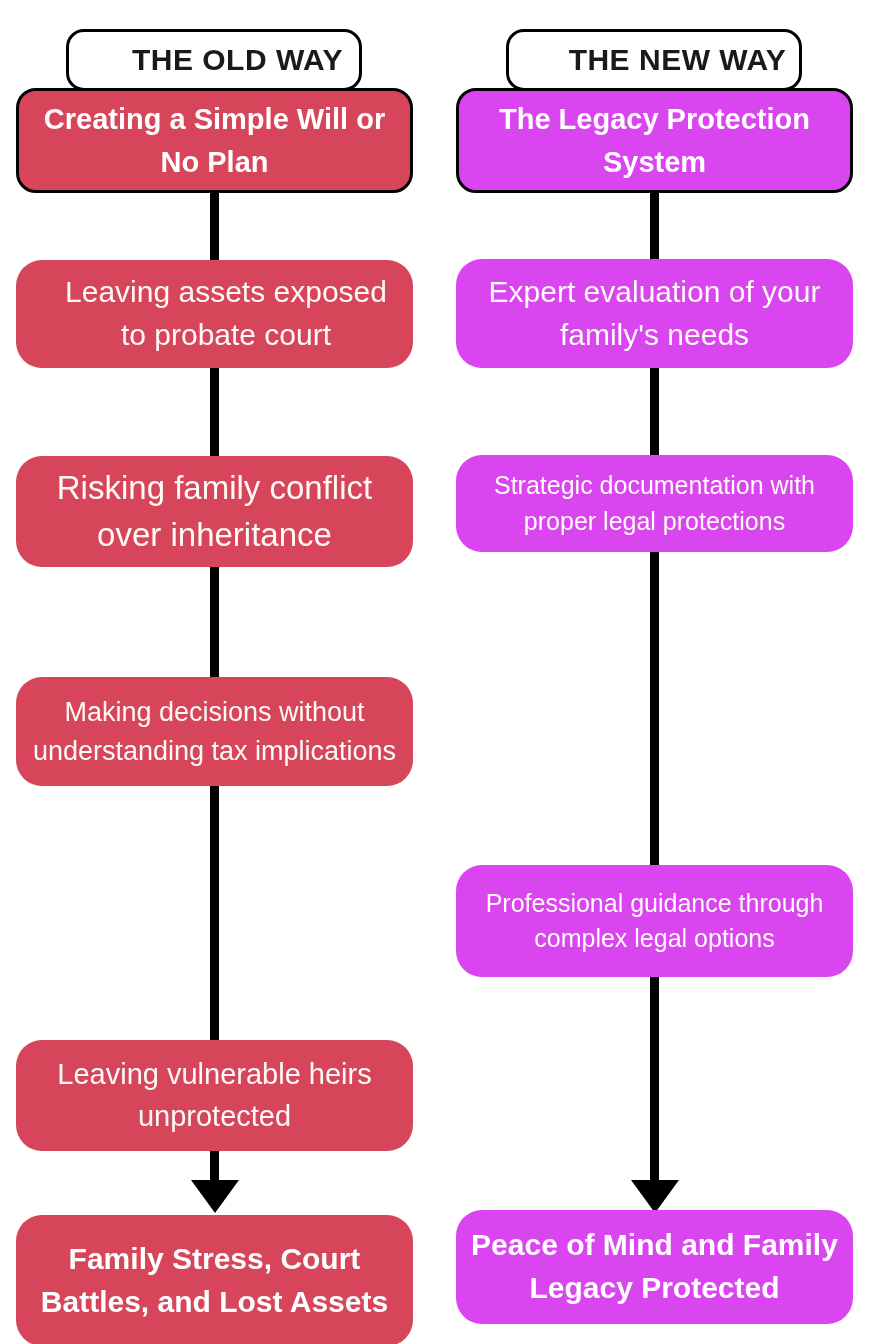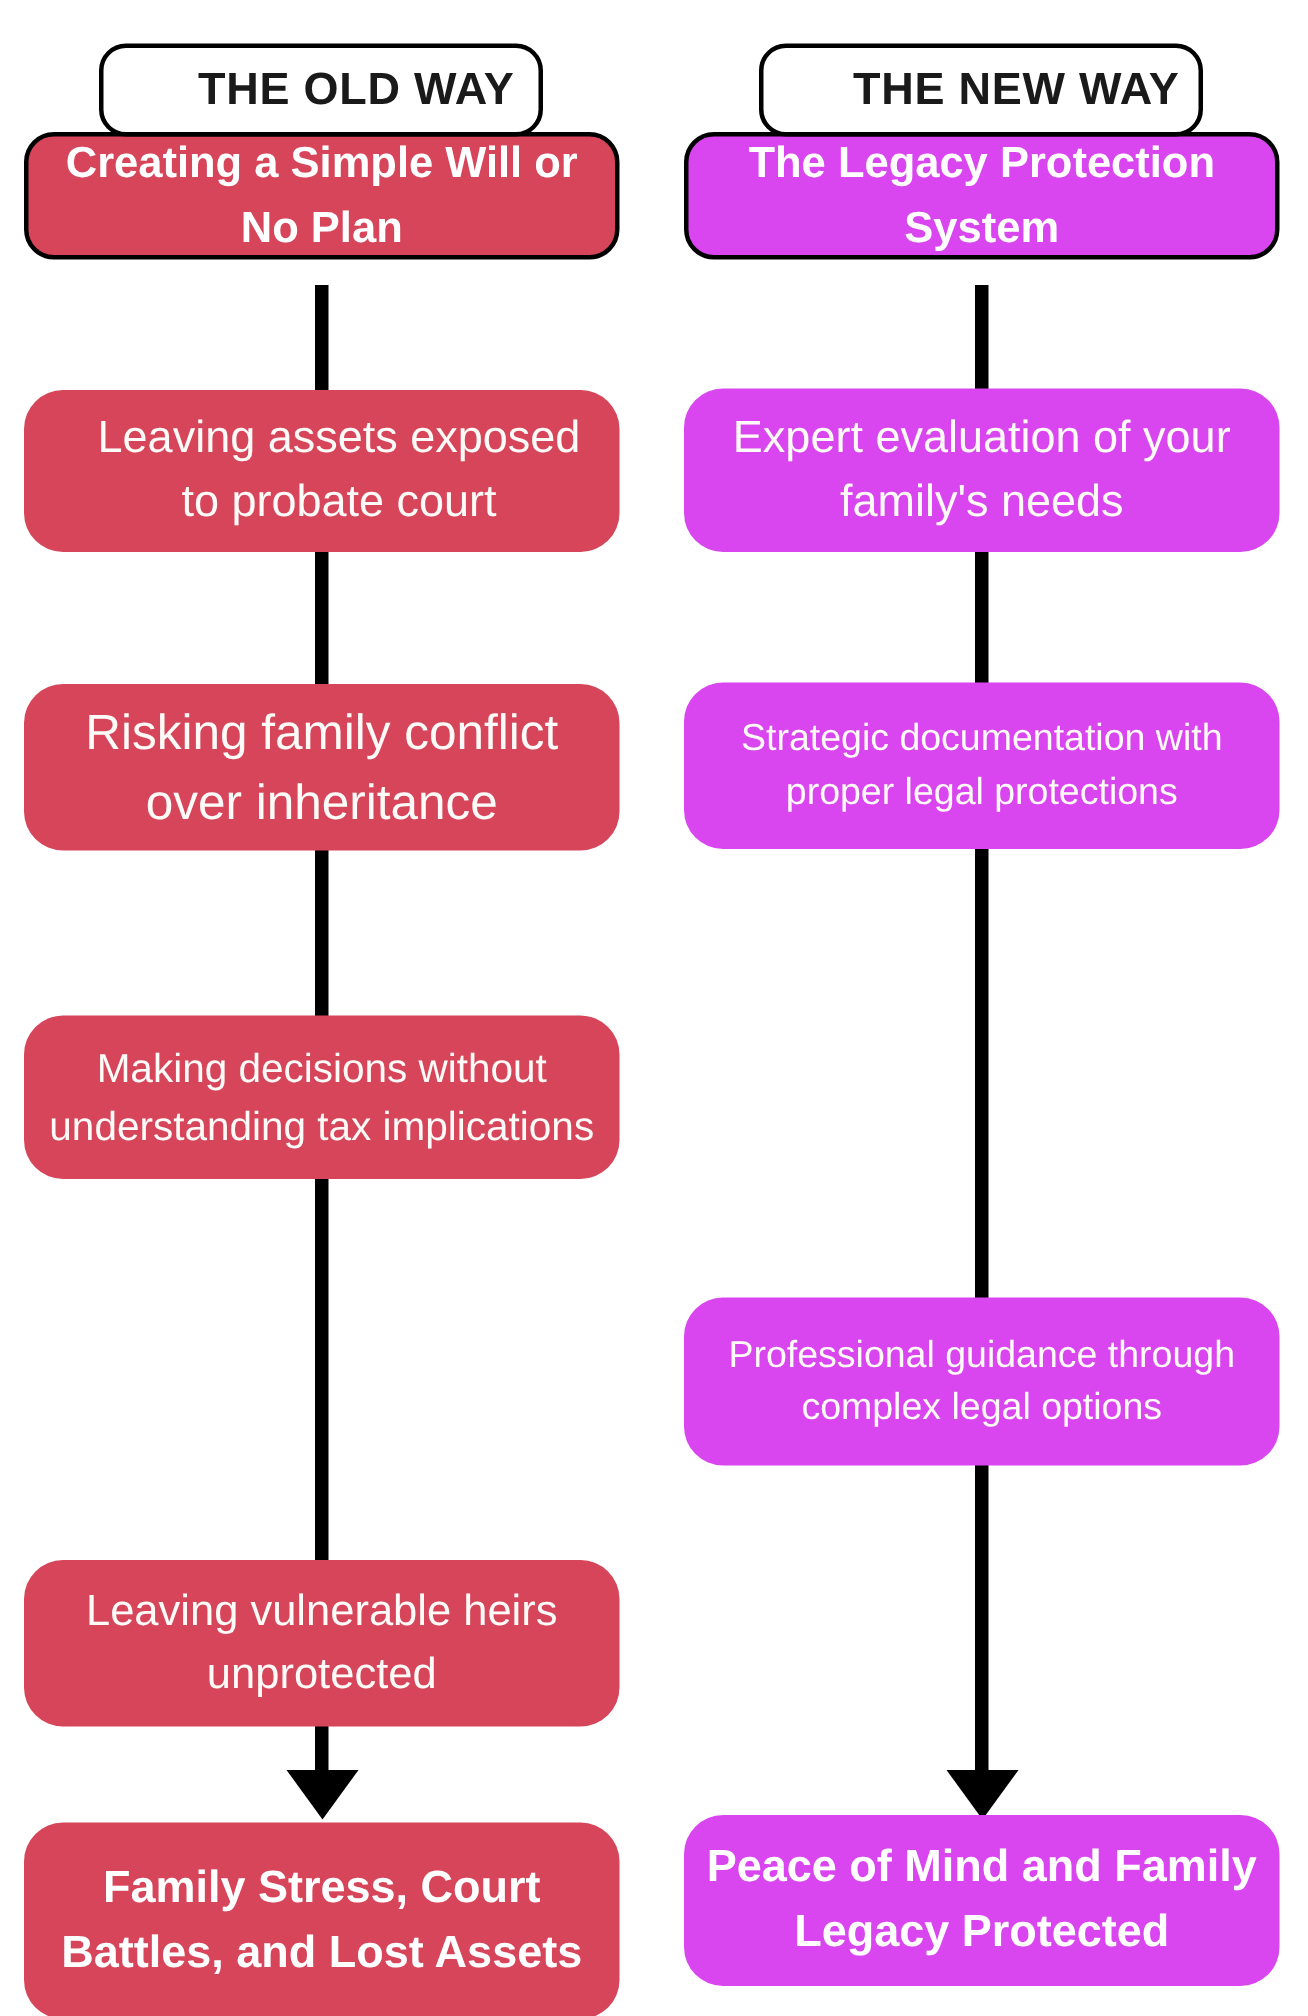--- a/index.html
+++ b/index.html
@@ -80,40 +80,40 @@
     letter-spacing: 0.5px;
     color: #1a1a1a;
     padding-left: 47px;
   }
   .old-label { left: 66px; }
   .new-label { left: 506px; }
 
   
   .header-box {
     top: 88px;
-    height: 85px;
+    height: 105px;
     border: 3.5px solid #000000;
     border-radius: 20px;
     font-weight: bold;
     font-size: 29px;
     color: #ffffff;
     z-index: 3;
     line-height: 1.45;
   }
 
   
   .old-r2 { top: 260px;  height: 108px; font-size: 30px; padding-left: 37px; }
   .old-r3 { top: 456px;  height: 111px; font-size: 33px; }
   .old-r4 { top: 653px;  height: 109px; font-size: 27px; margin-top: 24px; }
   .old-r5 { top: 867px;  height: 108px; font-size: 31px; }
   .old-r6 { top: 1040px; height: 111px; font-size: 29px; }
   .old-final { top: 1184px; height: 131px; font-size: 30px; font-weight: bold; color:#ffffff;margin-top:31px; }
 
   .new-r2 { top: 259px; height: 109px; font-size: 30px; }
-  .new-r3 { top: 455px; height: 111px; font-size: 25px; }
+  .new-r3 { top: 455px; height: 97px; font-size: 25px; }
   .new-r5 { top: 865px; height: 112px; font-size: 25px; }
   .new-final { top: 1210px; height: 114px; font-size: 30px; font-weight: bold; color:#ffffff; }
 </style>
 </head>
 <body>
 
 <div class="canvas">
 
   <div class="flow-line old-line"></div>
   <div class="flow-line new-line"></div>

